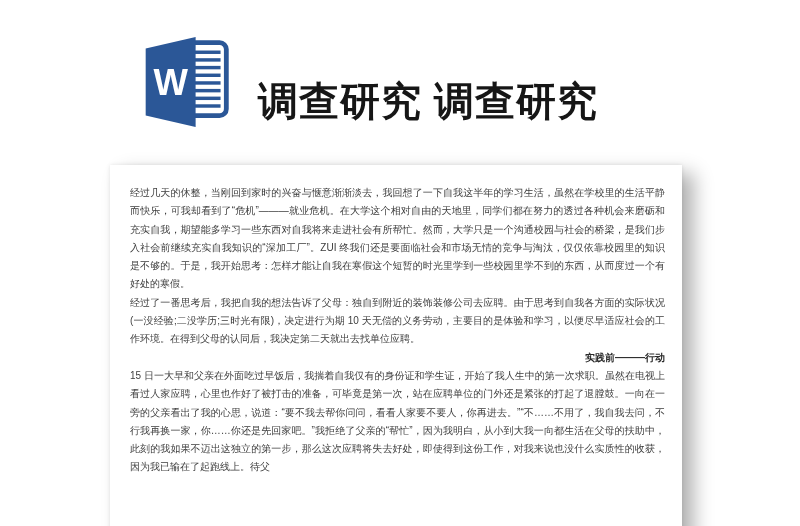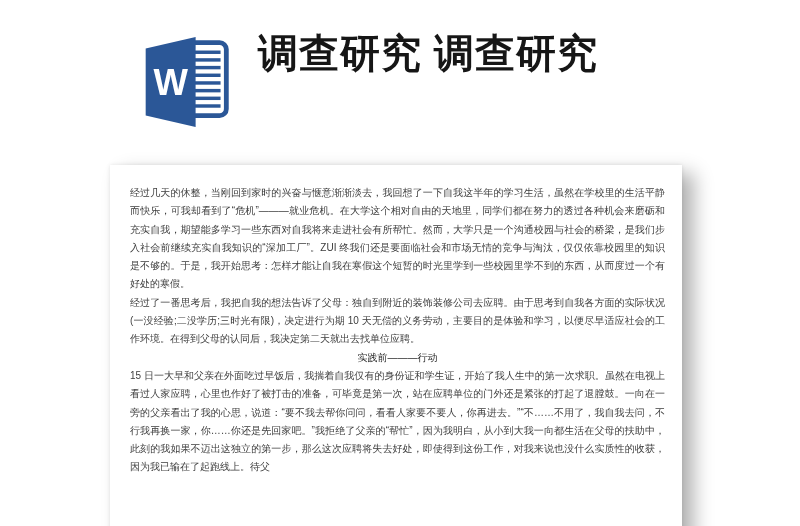--- a/index.html
+++ b/index.html
@@ -27,43 +27,44 @@
     flex: 0 0 auto;
   }
   .page-title {
     margin-left: 24px;
     font-size: 40px;
     line-height: 47px;
     font-weight: 700;
     color: #161616;
     letter-spacing: 1px;
     white-space: nowrap;
+    margin-top: 48px;
   }
   
   .sheet {
     position: absolute;
     left: 110px;
     top: 165px;
     width: 572px;
     height: 620px; 
     background: #ffffff;
     box-shadow: 12px 8px 18px rgba(0,0,0,0.30), 0 0 4px rgba(0,0,0,0.10);
     padding: 19px 17px 20px 20px;
   }
   .sheet p {
     font-size: 10px;
     line-height: 18.3px;
     color: #3d3d3d;
     text-align: justify;
     word-break: break-all;
   }
   .sheet p.heading {
-    font-weight: 400;
+    font-weight: 700;
     color: #2a2a2a;
-    text-align: center;
+    text-align: right;
   }
 </style>
 </head>
 <body>
 
 <div class="canvas">
 
   <div class="title-block">
     <svg class="word-icon" viewBox="0 0 100 100" aria-hidden="true">
 

